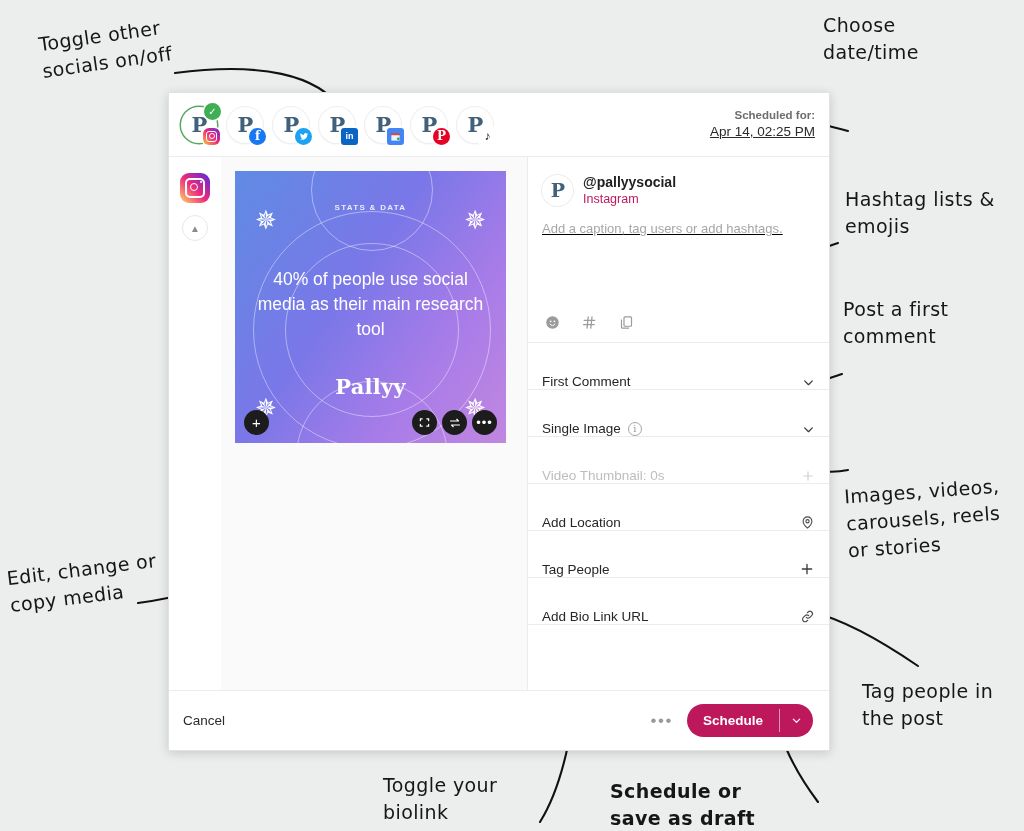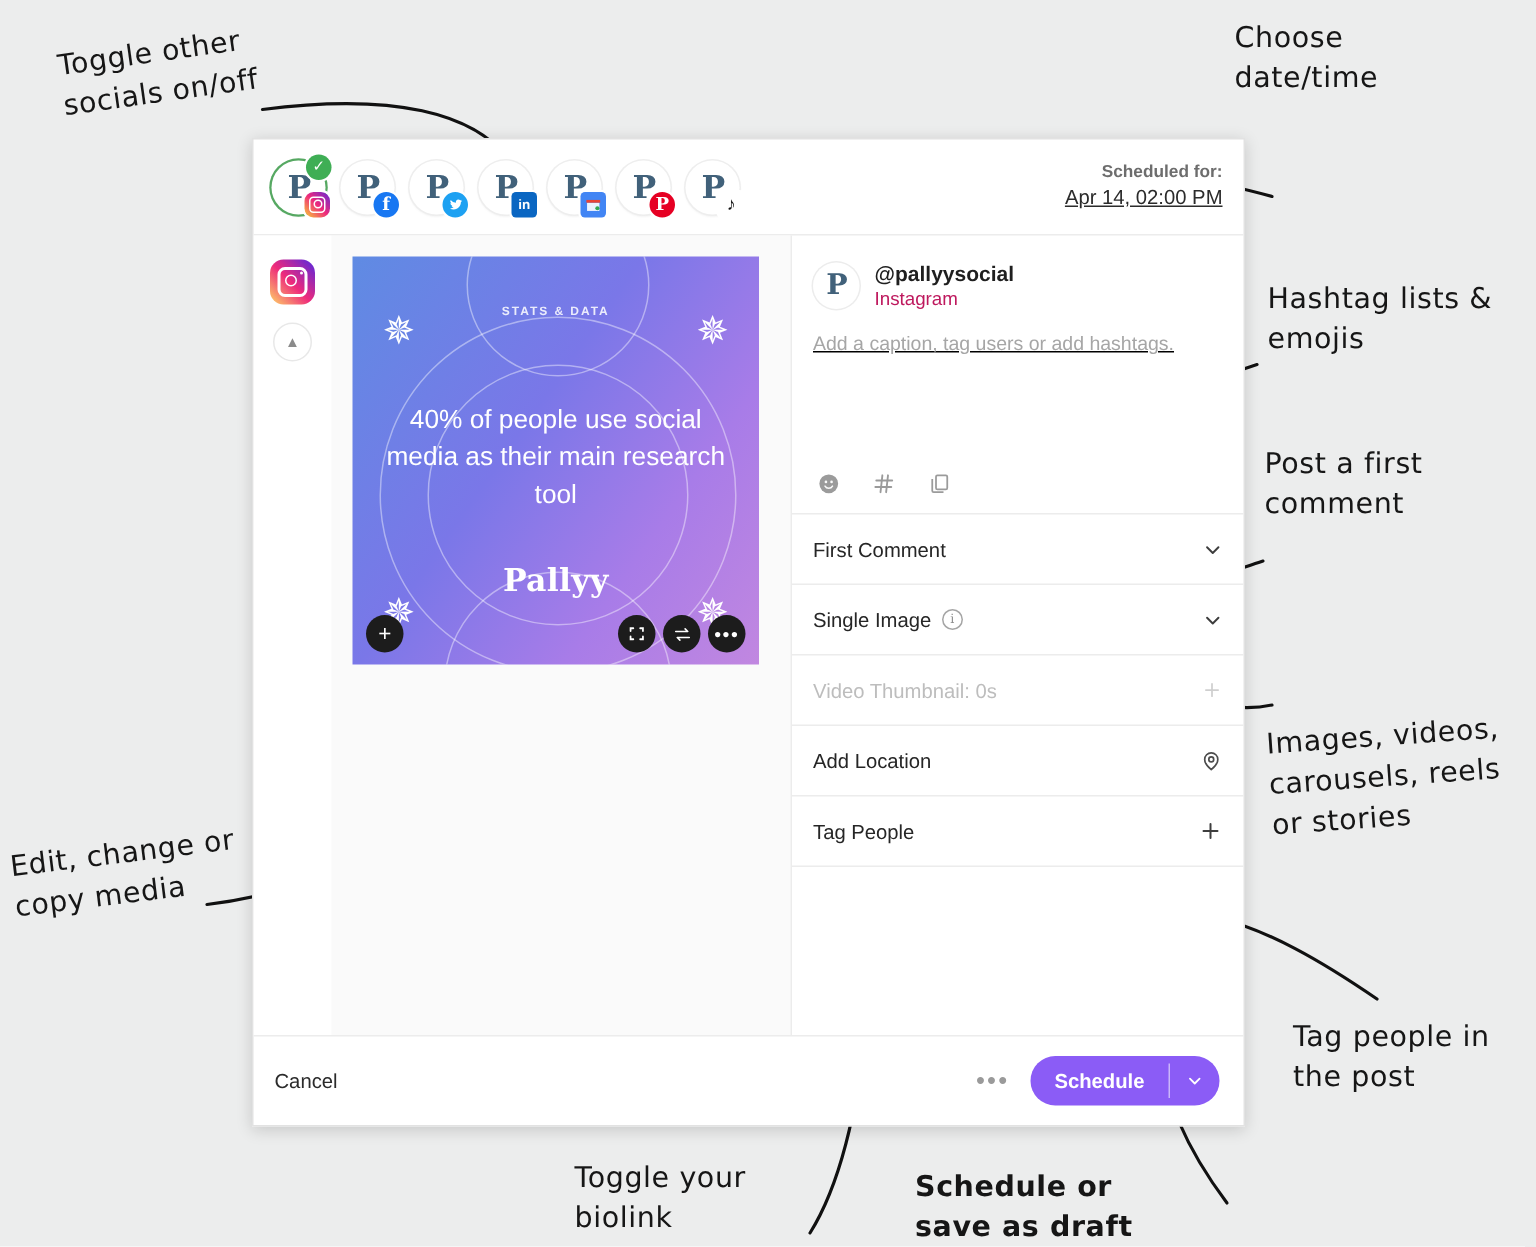--- a/index.html
+++ b/index.html
@@ -142,41 +142,41 @@
     font-family:"DejaVu Serif",serif;font-weight:700;font-size:19px;color:#41617a;letter-spacing:-1px;
   }
   .acct-handle{font-size:14px;font-weight:bold;color:#1f1f1f;line-height:1.3;}
   .acct-net{font-size:12.5px;color:#be185d;line-height:1.3;}
   .caption-area{flex:0 0 auto;padding:14px 14px 0 14px;height:108px;box-sizing:border-box;text-decoration:underline;}
   .caption-ph{font-size:13px;color:#a6a6a6;cursor:text;}
   .cap-tools{display:flex;gap:22px;align-items:center;padding:0 14px 12px 17px;color:#9b9b9b;}
   .cap-tools .ct{cursor:pointer;display:flex;align-items:center;}
   .rows{border-top:1px solid #ececec;}
   .row{
-    height:47px;display:flex;align-items:center;justify-content:space-between;
+    height:47px;display:flex;align-items:flex-end;justify-content:space-between;
     padding:0 14px 0 14px;border-bottom:1px solid #ececec;box-sizing:border-box;cursor:pointer;
   }
   .row-label{font-size:13.5px;color:#262626;display:flex;align-items:center;gap:7px;}
   .row.muted .row-label{color:#bdbdbd;}
   .row-ic{color:#5f5f5f;font-size:14px;display:flex;align-items:center;}
   .row.muted .row-ic{color:#cfcfcf;}
   .chev{color:#4a4a4a;font-size:12px;}
   .info-i{
     width:12px;height:12px;border:1px solid #a5a5a5;border-radius:50%;
     font-size:8.5px;line-height:12px;text-align:center;color:#8d8d8d;font-family:"DejaVu Serif",serif;
   }
   .modal-footer{
     flex:0 0 60px;height:60px;border-top:1px solid #ececec;
     display:flex;align-items:center;justify-content:space-between;padding:0 16px 0 14px;box-sizing:border-box;
   }
   .cancel{font-size:13.5px;color:#2b2b2b;cursor:pointer;}
   .foot-right{display:flex;align-items:center;gap:14px;}
   .dots{color:#9a9a9a;font-size:17px;letter-spacing:1.5px;cursor:pointer;}
   .sched-btn{
-    display:flex;align-items:stretch;background:#8b5cf6;border-radius:19px;overflow:hidden;height:33px;
+    display:flex;align-items:stretch;background:#be185d;border-radius:19px;overflow:hidden;height:33px;
   }
   .sched-btn .main{
     display:flex;align-items:center;padding:0 16px;color:#fff;font-size:13.5px;font-weight:bold;cursor:pointer;
   }
   .sched-btn .split{width:1px;background:rgba(255,255,255,.55);margin:5px 0;}
   .sched-btn .caret{display:flex;align-items:center;padding:0 11px;color:#fff;font-size:11px;cursor:pointer;}
 </style>
 </head>
 <body>
 
@@ -262,21 +262,21 @@
 
       <div class="prof">
         <span class="pmark">P</span>
         <span class="badge b-tt">♪</span>
       </div>
 
     </div>
 
     <div class="sched-block">
       <div class="sched-label">Scheduled for:</div>
-      <div class="sched-value">Apr 14, 02:00 PM</div>
+      <div class="sched-value">Apr 14, 02:25 PM</div>
     </div>
   </div>
 
   <div class="modal-body">
 
     <div class="rail">
       <div class="ig-icon">
           <span class="sq"></span>
         </div>
       <div class="collapse">▲</div>
@@ -391,20 +391,29 @@
 
         <div class="row">
           <span class="row-label">Tag People</span>
           <span class="row-ic">
             <svg width="16" height="16" viewBox="0 0 24 24" stroke="#3d3d3d" stroke-width="2" fill="none" stroke-linecap="round">
                 <path d="M12 5v14M5 12h14"></path>
               </svg>
           </span>
         </div>
 
+        <div class="row">
+          <span class="row-label">Add Bio Link URL</span>
+          <span class="row-ic">
+            <svg width="15" height="15" viewBox="0 0 24 24" stroke="#4d4d4d" stroke-width="1.8" fill="none" stroke-linecap="round">
+                <path d="M10 13.5a4 4 0 0 0 5.7 0l3-3a4 4 0 1 0-5.7-5.7L11.6 6"></path>
+                <path d="M14 10.5a4 4 0 0 0-5.7 0l-3 3a4 4 0 1 0 5.7 5.7l1.4-1.2"></path>
+              </svg>
+          </span>
+        </div>
 
       </div>
     </div>
   </div>
 
   <div class="modal-footer">
     <span class="cancel">Cancel</span>
     <span class="foot-right">
       <span class="dots">•••</span>
       <span class="sched-btn">

